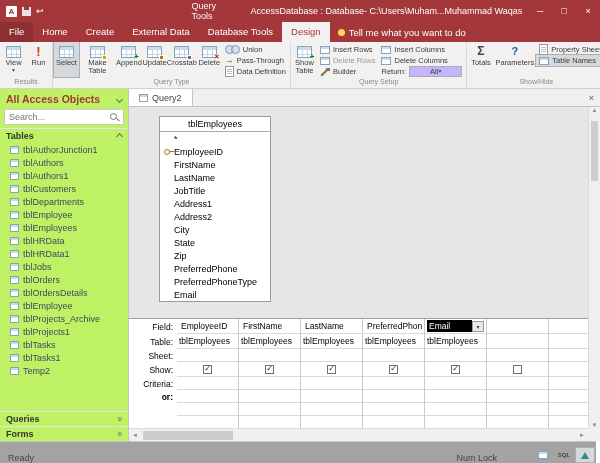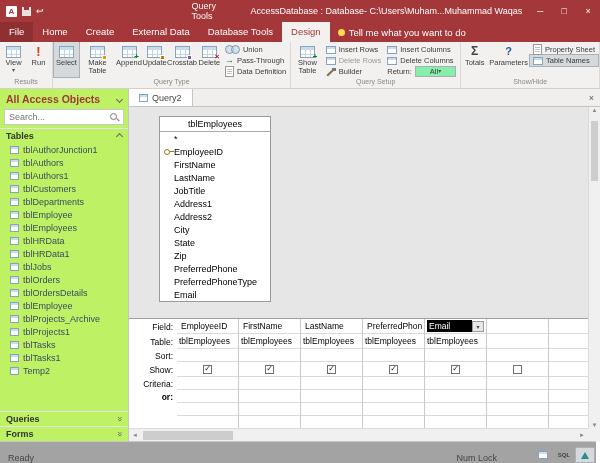--- a/index.html
+++ b/index.html
@@ -65,21 +65,21 @@
   .garrow { color:#217346; font-weight:bold; font-size:9px; line-height:9px; }
   .pageico { width:9px; height:11px; border:1px solid #9a9a9a; background:#fff; position:relative; }
   .pageico::before { content:''; position:absolute; left:1px; right:1px; top:2px; height:1px;
       background:#c0c0c0; box-shadow:0 2px 0 #c0c0c0, 0 4px 0 #c0c0c0; }
   .hammer { width:10px; height:10px; position:relative; }
   .hammer::before { content:''; position:absolute; left:0; top:5px; width:8px; height:2px; background:#8a6d4a; transform:rotate(-45deg); }
   .hammer::after { content:''; position:absolute; right:0; top:1px; width:4px; height:3px; background:#777; }
   .sigma { font-size:12px; line-height:11px; font-weight:bold; color:#444; }
   .qmark { font-size:11px; line-height:11px; font-weight:bold; color:#2b579a; }
   .retbox { display:flex; align-items:center; justify-content:space-between; border:1px solid #abadb3;
-            background:#86efac; height:11px; padding:0 14px; min-width:30px; }
+            background:#c4b5fd; height:11px; padding:0 20px; min-width:30px; }
 
   
   .bodyarea { position:absolute; top:89px; left:0; right:0; bottom:22px; display:flex; background:#e6e6e6; }
 
   
   .navpane { width:129px; background:#bef264; border-right:1px solid #c6c4c2; display:flex; flex-direction:column; overflow:hidden; }
   .navheader { display:flex; justify-content:space-between; align-items:center; padding:4px 6px 3px;
                color:#a4373a; font-weight:bold; font-size:10.5px; }
   .chev { width:5px; height:5px; border-right:1.3px solid #666; border-bottom:1.3px solid #666; display:inline-block; }
   .chev.down { transform:rotate(45deg); } .chev.up { transform:rotate(225deg); }
@@ -505,21 +505,21 @@
                 <span>Email</span>
               </div>
             </div>
         </div>
       </div>
 
       <div class="qbe">
         <div class="qlabels">
             <div class="qlabel" style="height: 15px;">Field:</div>
             <div class="qlabel" style="height: 15px;">Table:</div>
-            <div class="qlabel" style="height: 13px;">Sort:</div>
+            <div class="qlabel" style="height: 13px;">Sheet:</div>
             <div class="qlabel" style="height: 15px;">Show:</div>
             <div class="qlabel" style="height: 13px;">Criteria:</div>
             <div class="qlabel" style="height: 13px; font-weight: bold;">or:</div>
             <div class="qlabel" style="height: 13px;"></div>
             <div class="qlabel" style="height: 13px;"></div>
           </div>
         <div style="display:flex; flex:1;">
             <div class="qcol">
               <div class="qcell" style="height: 15px;">
                 <span class="ftext">EmployeeID</span>

